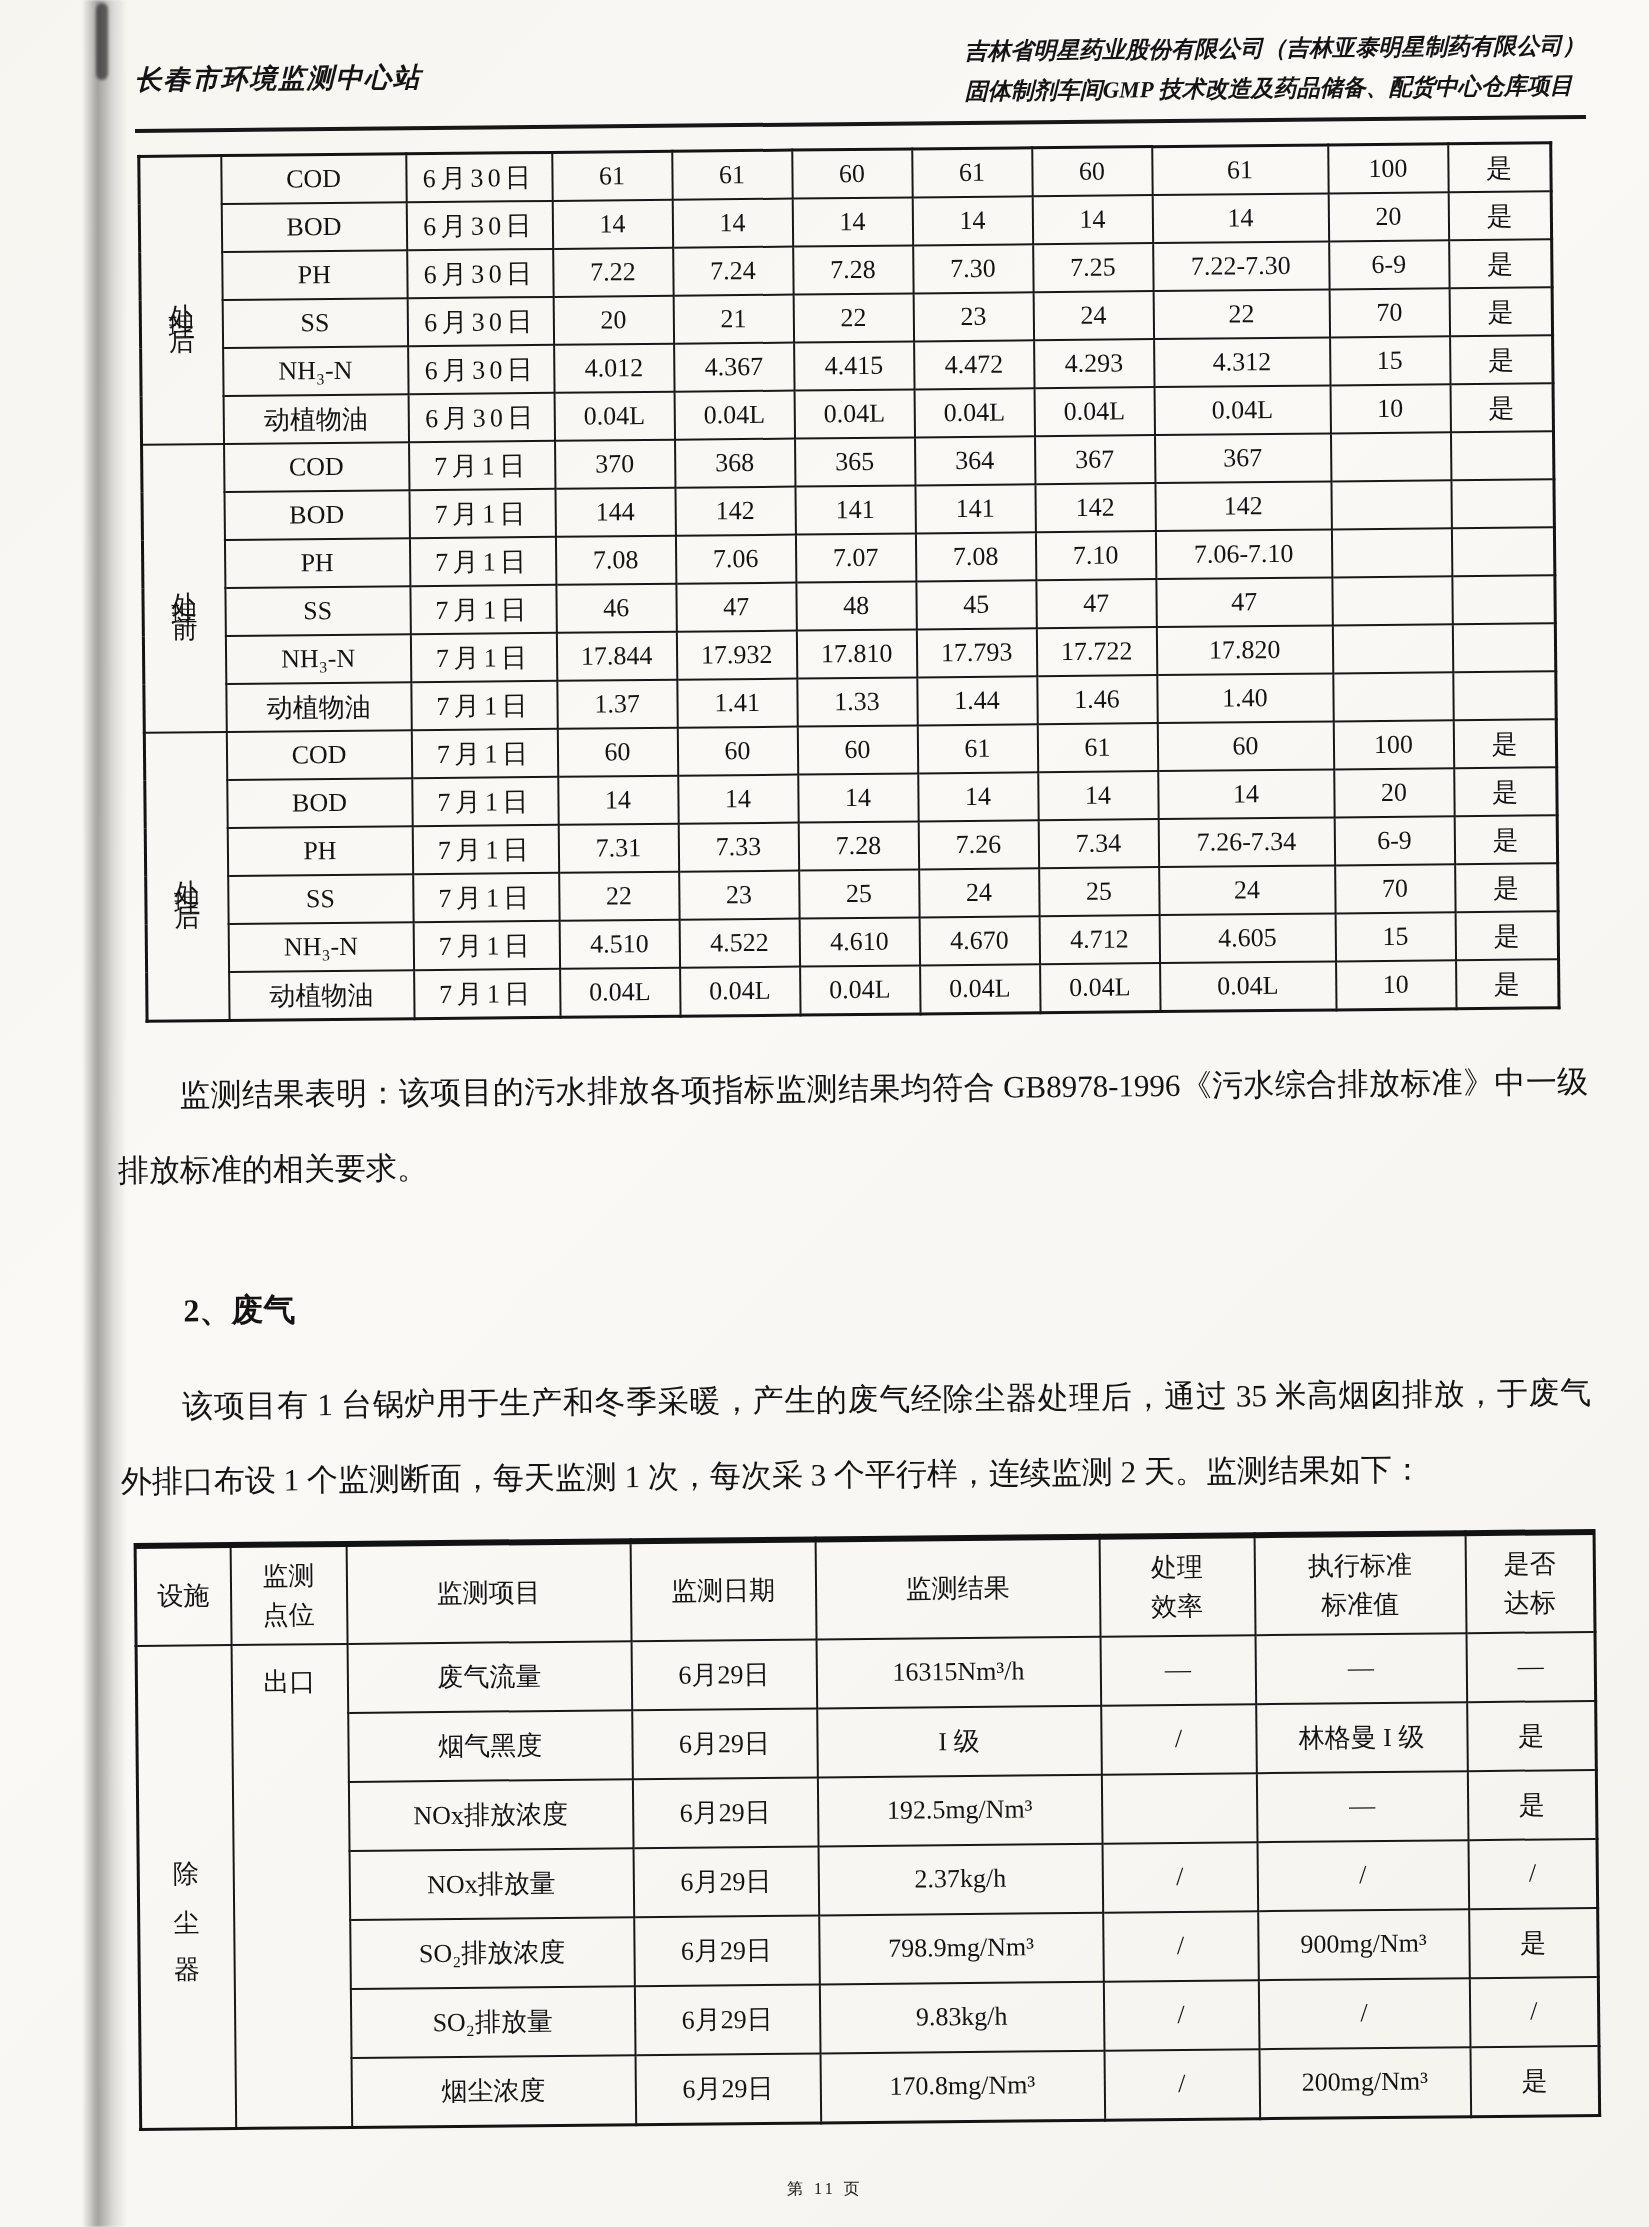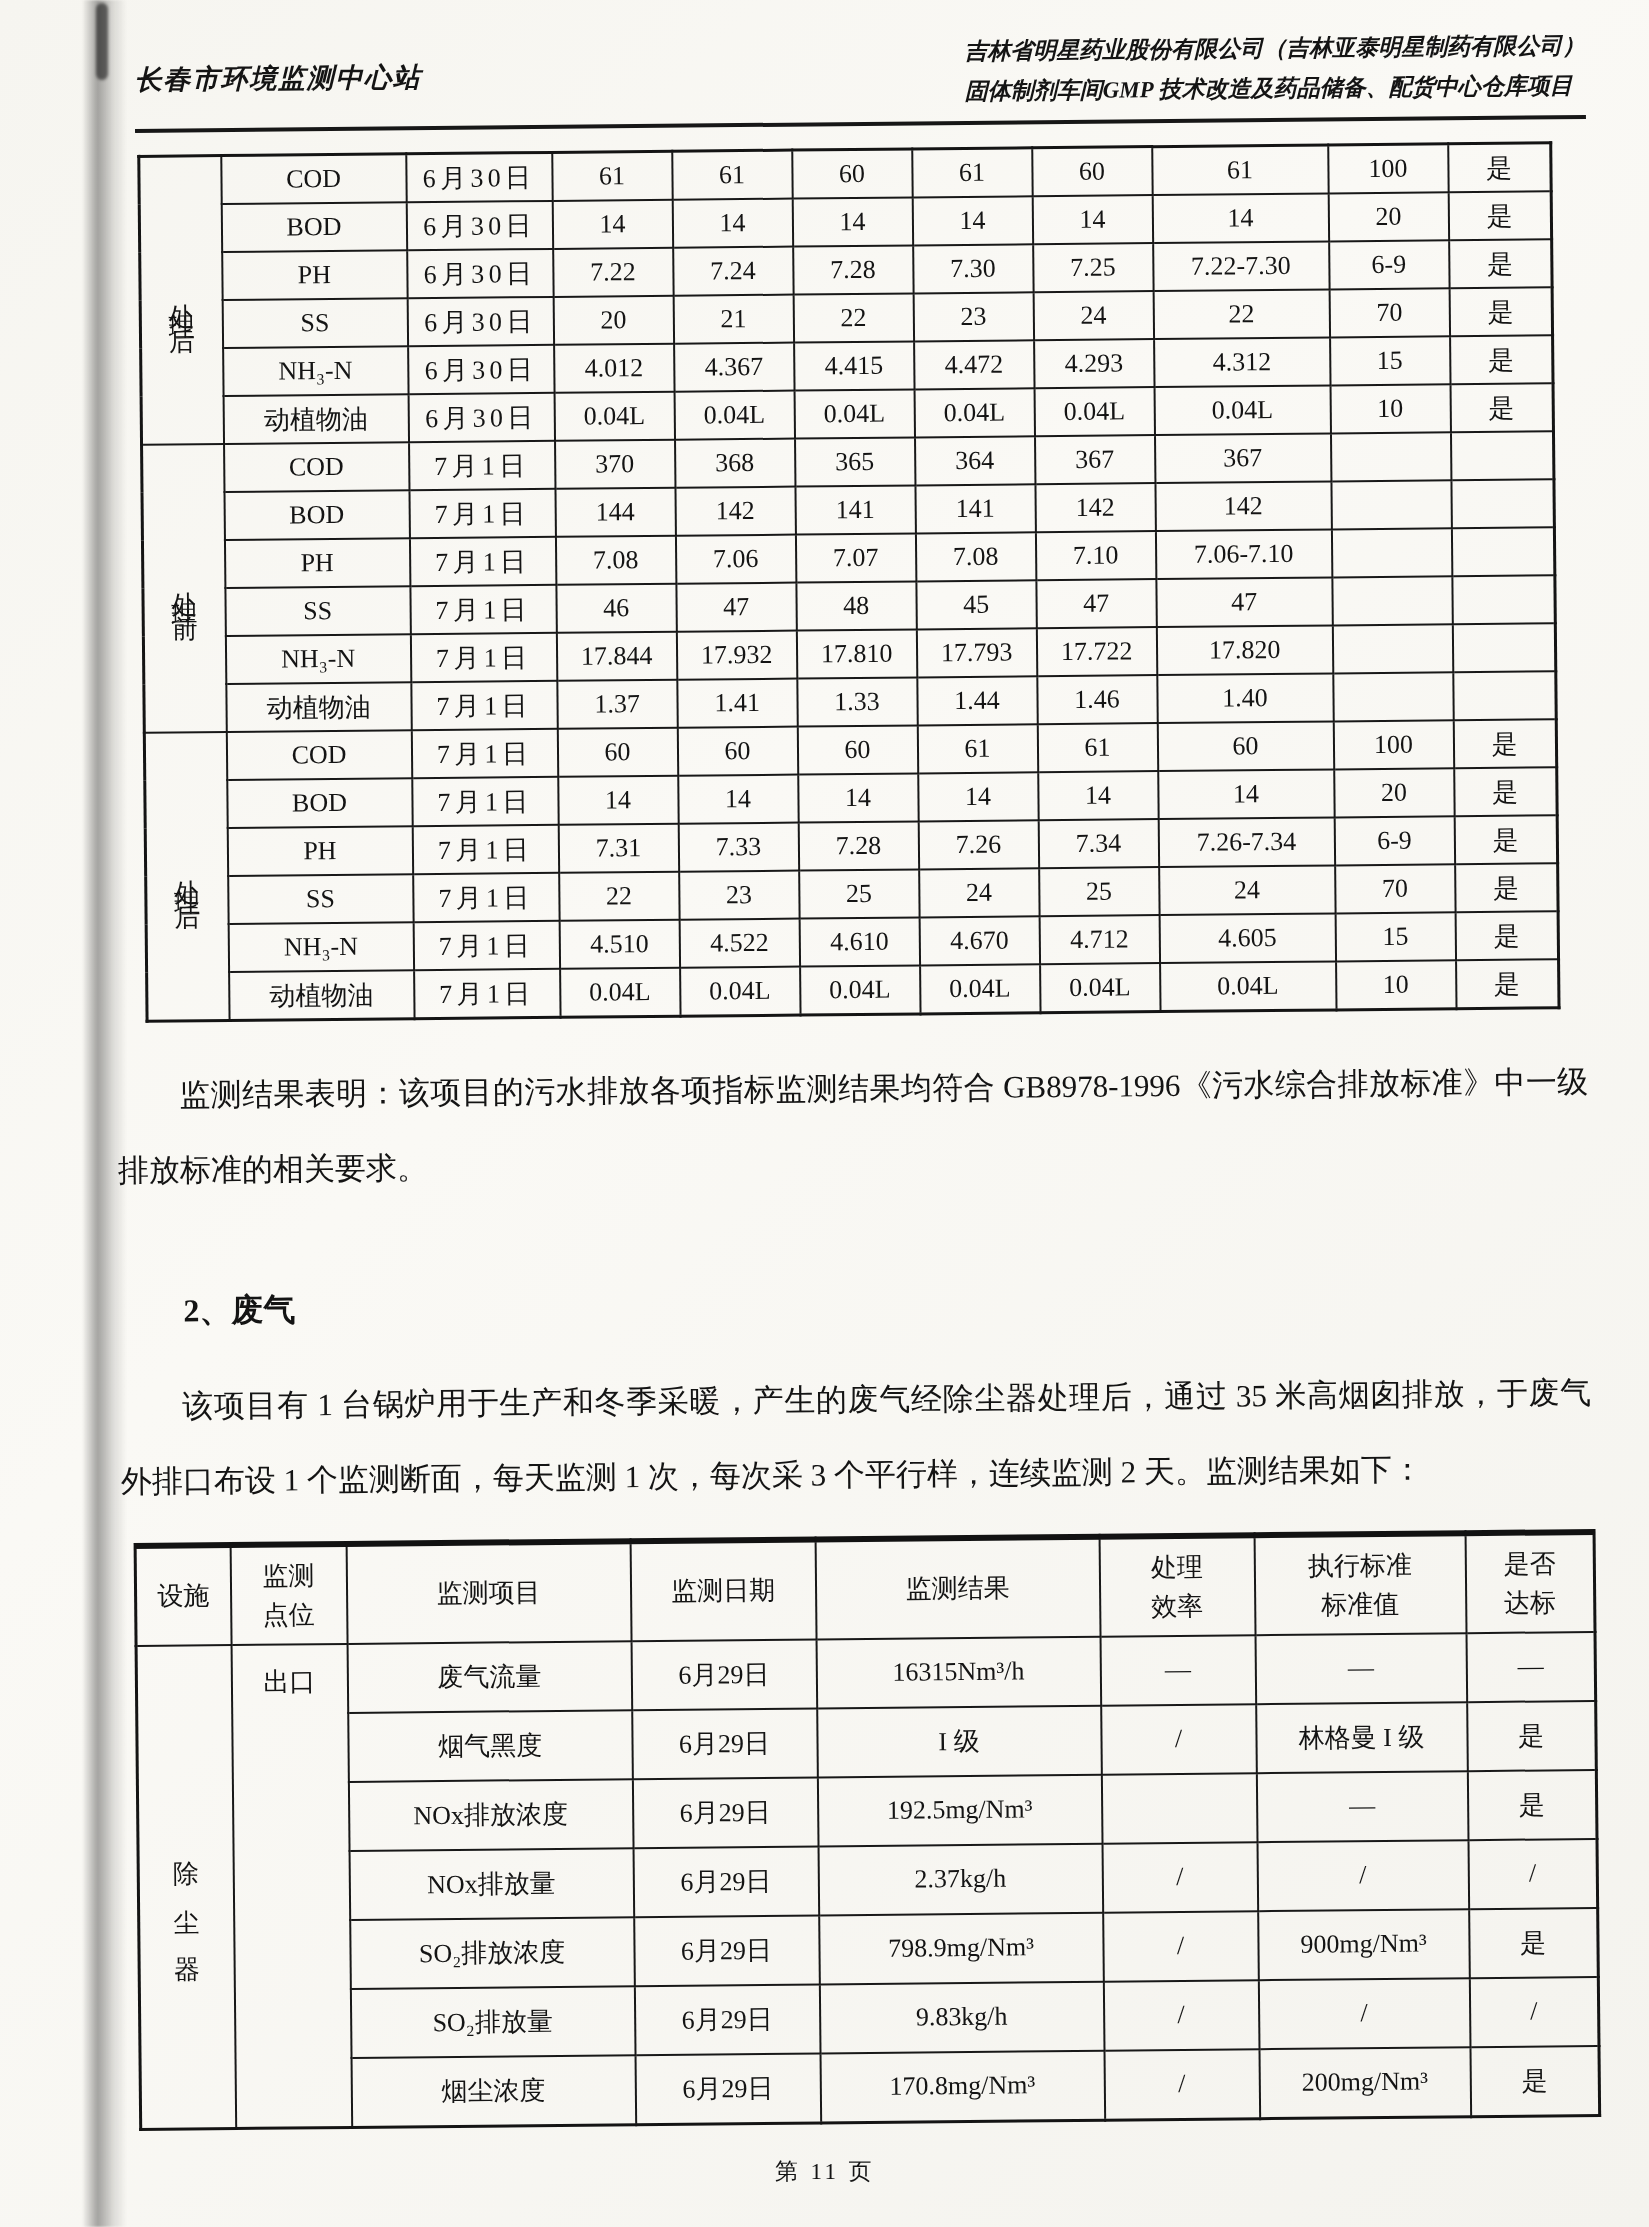--- a/index.html
+++ b/index.html
@@ -82,22 +82,22 @@
   .gas-table th{
     height:96px;font-weight:400;white-space:pre-line;line-height:1.5;
   }
   .gas-table td{height:67px;}
   .gas-table td.facility{
     writing-mode:vertical-rl;text-orientation:upright;
     letter-spacing:48px;padding-top:52px;
   }
   .gas-table td.outlet{vertical-align:top;padding-top:19px;}
   .footer{
-    position:absolute;bottom:40px;left:0;width:100%;
-    text-align:center;font-size:23px;letter-spacing:3.4px;z-index:2;
+    position:absolute;bottom:27px;left:0;width:100%;
+    text-align:center;font-size:16px;letter-spacing:3.4px;z-index:2;
   }
 </style>
 </head>
 <body>
 
 <div class="page">
   <div class="scan-band"></div>
   <div class="scan-speck"></div>
 
   <div class="content">

